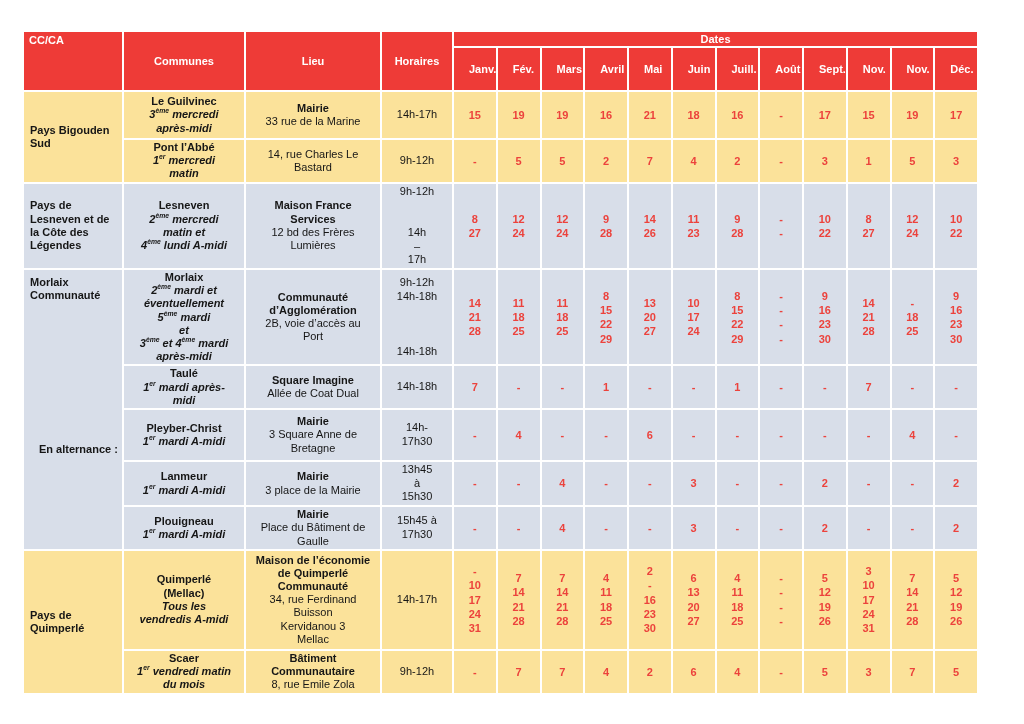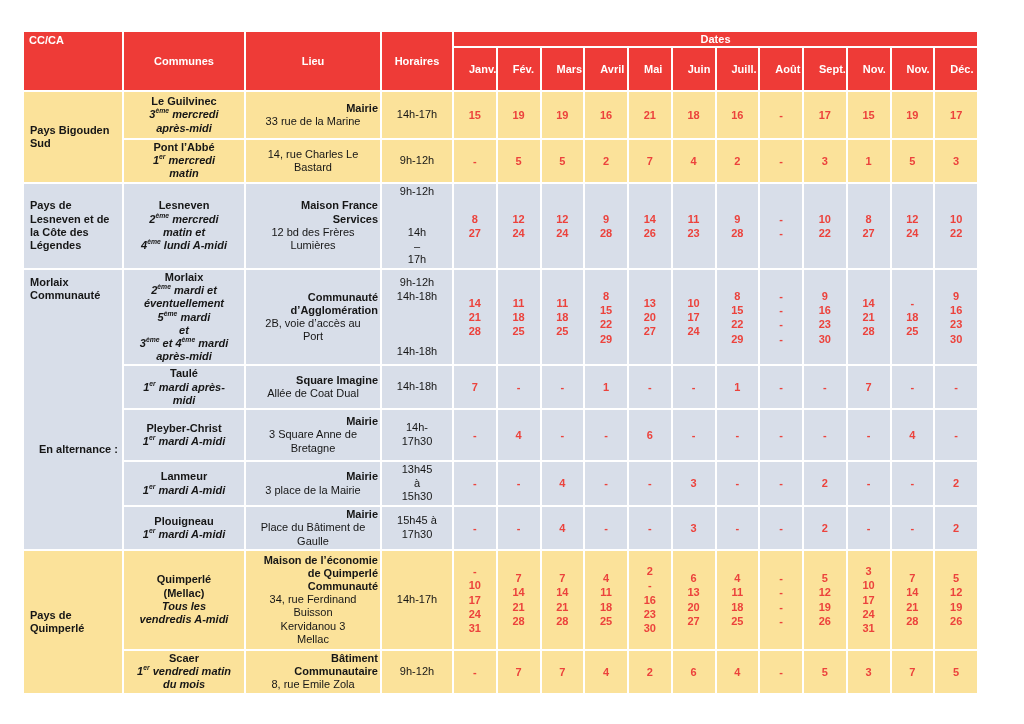--- a/index.html
+++ b/index.html
@@ -24,21 +24,21 @@
   td{font-size:11px;text-align:center;vertical-align:middle;line-height:1.2;}
   .yellow{background:var(--yellow);}
   .blue{background:var(--blue);}
   td.region{text-align:left;padding:2px 4px 2px 6px;font-weight:bold;}
   .region-label,.region-label2{white-space:pre-line;line-height:1.2;}
   td.region-rel{position:relative;vertical-align:top;}
   td.region-rel .region-label{margin-top:4px;}
   td.region-rel .region-label2{position:absolute;top:62%;left:15px;}
   .cname{font-weight:bold;white-space:pre-line;}
   .sched{font-weight:bold;font-style:italic;white-space:pre-line;}
-  .lname{font-weight:bold;white-space:pre-line;text-align:right;}
+  .lname{font-weight:bold;white-space:pre-line;}
   .laddr{white-space:pre-line;}
   .htxt{white-space:pre-line;line-height:1.25;}
   .dtxt{white-space:pre-line;line-height:1.3;font-weight:bold;color:var(--datered);}
   sup{font-size:0.62em;vertical-align:super;line-height:0;}
   tr.r0{height:48px}tr.r1{height:42px}tr.r2{height:82px}tr.r3{height:86px}tr.r4{height:42px}
   tr.r5{height:52px}tr.r6{height:42px}tr.r7{height:42px}tr.r8{height:100px}tr.r9{height:44px}
 </style>
 </head>
 <body>
 

